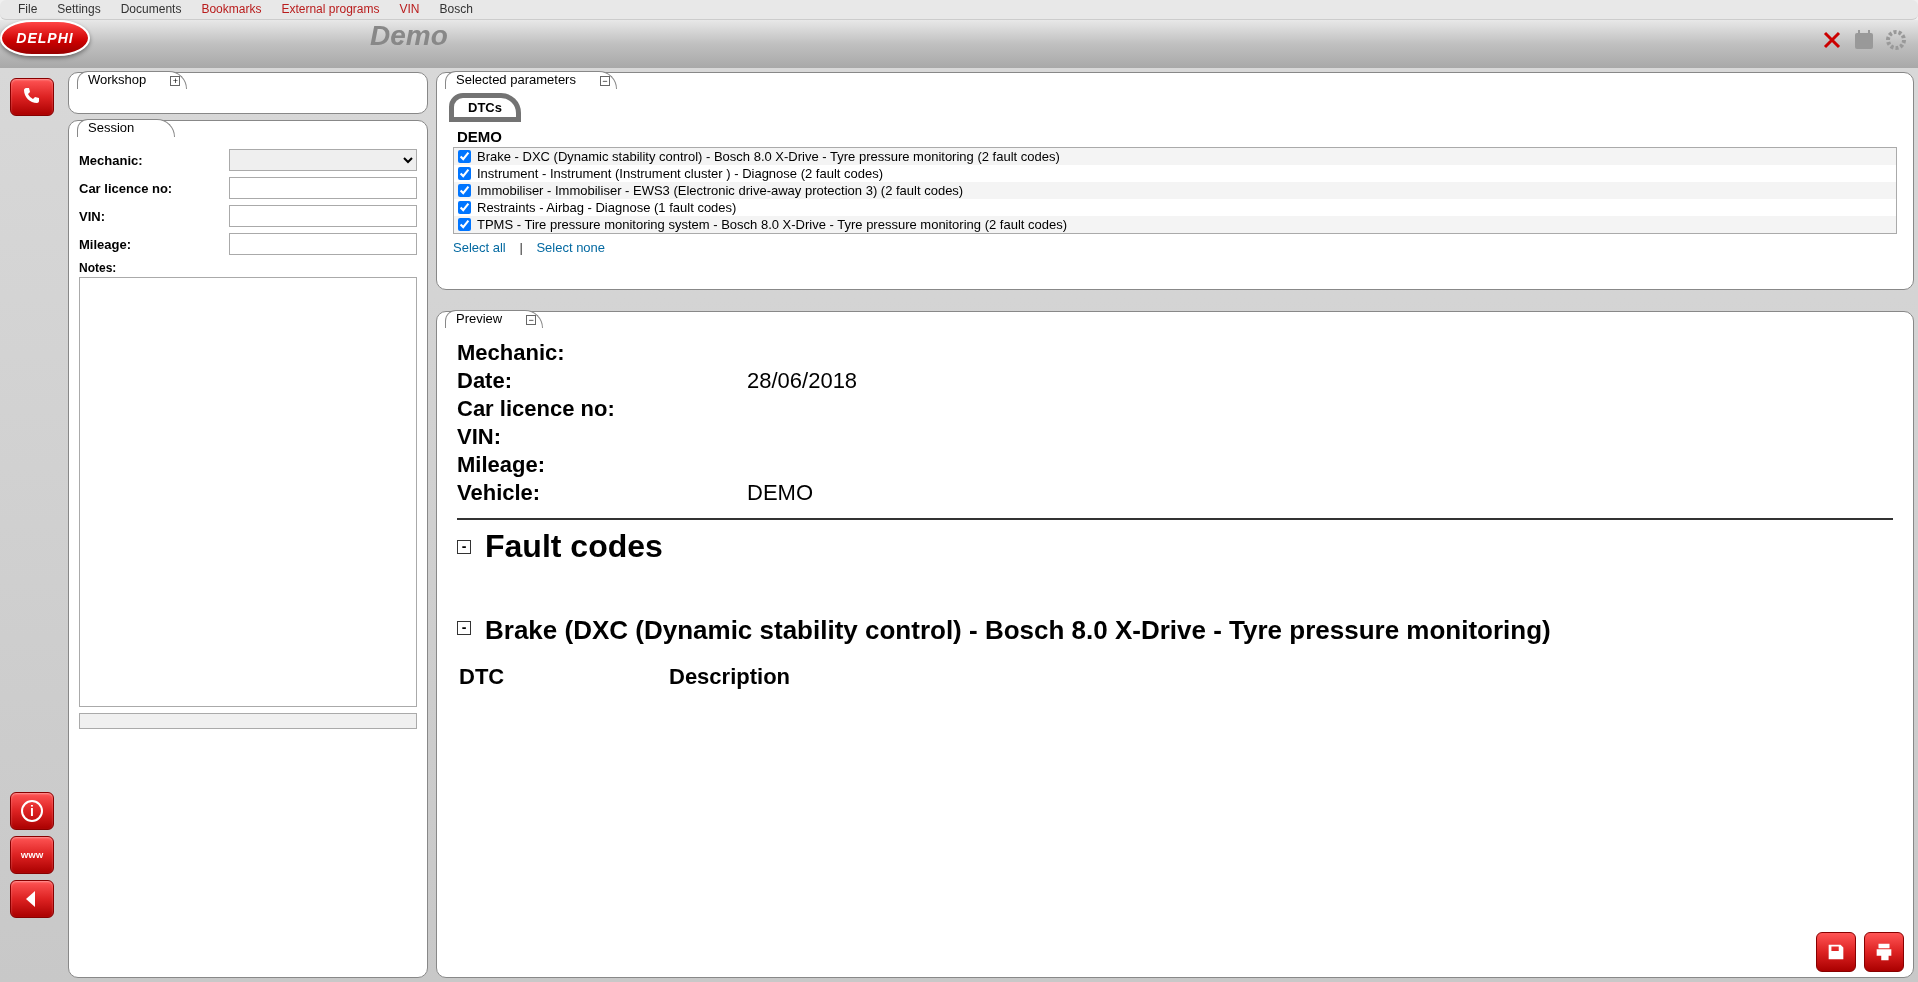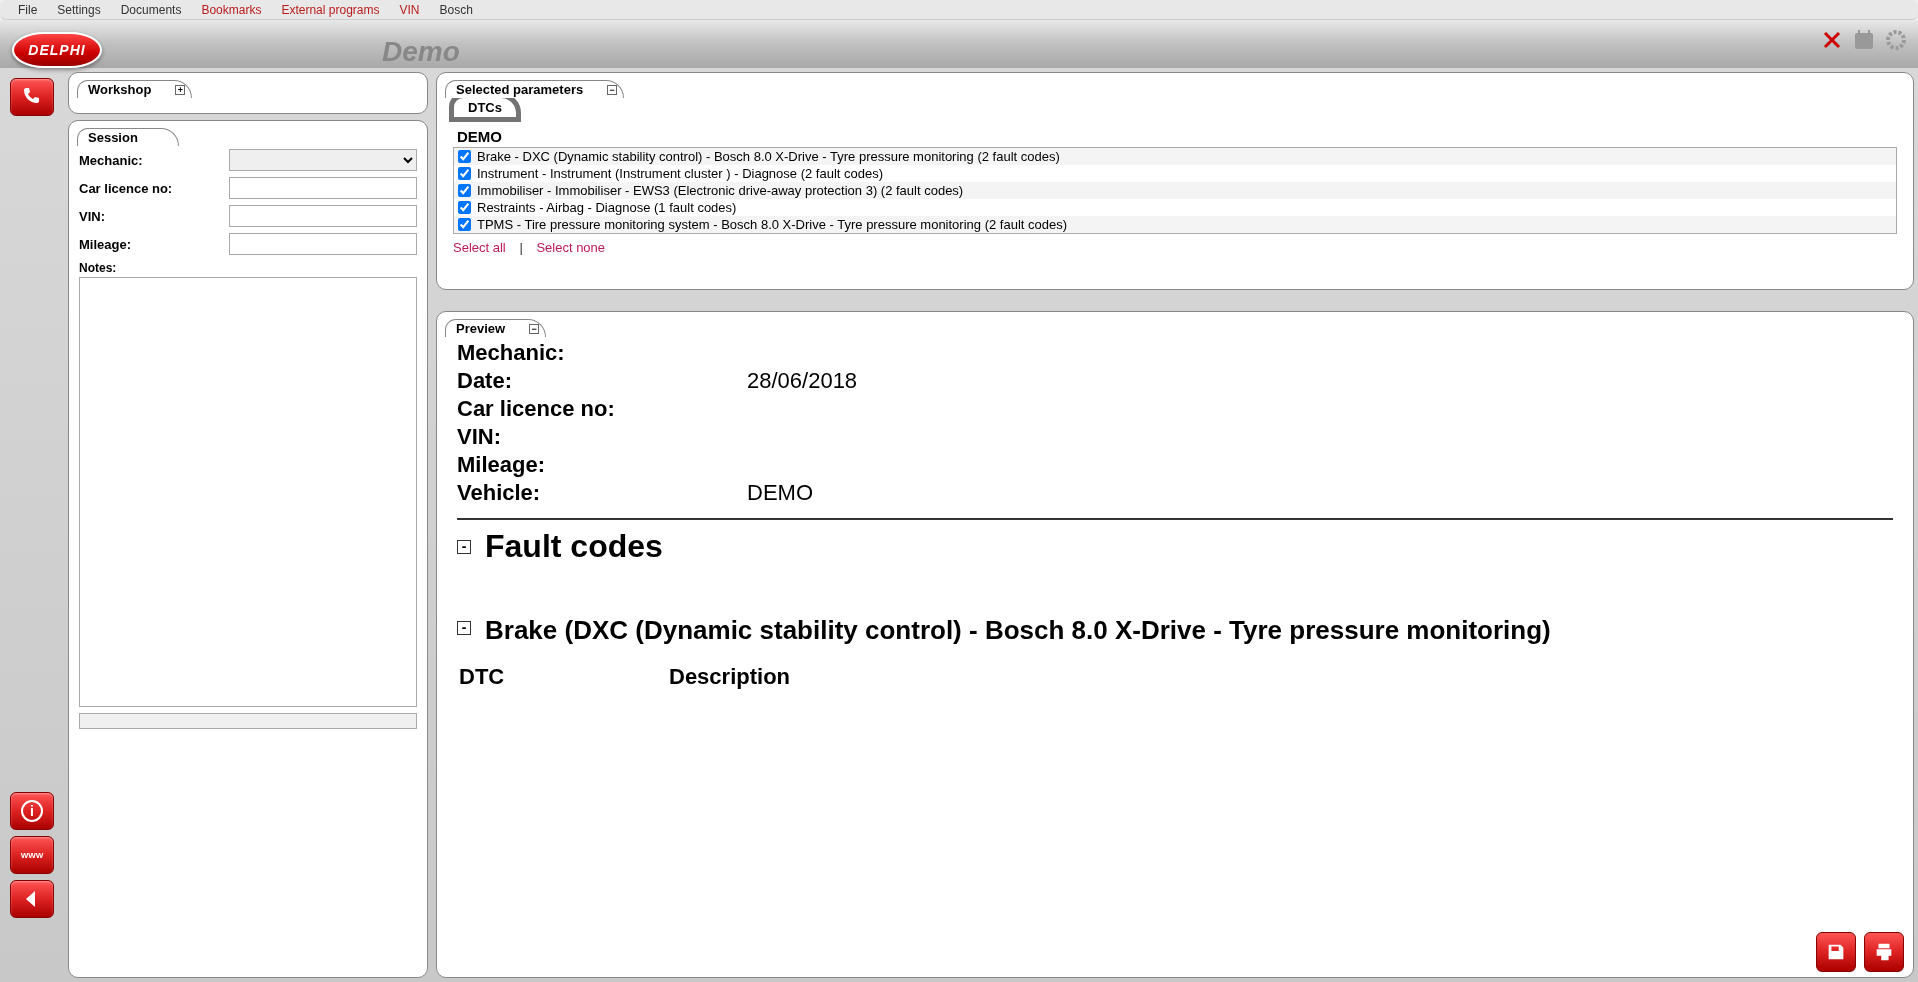--- a/index.html
+++ b/index.html
@@ -1,42 +1,42 @@
 <!DOCTYPE html>
 <html><head>
 <meta charset="utf-8">
 <style>
 * { box-sizing: border-box; margin: 0; padding: 0; font-family: Arial, sans-serif; }
 body { background: #f0f0f0; width: 1918px; height: 982px; overflow: hidden; }
 
 
-.menubar { background: #e8e8e8; height: 20px; display: flex; align-items: center; padding: 0 8px; font-size: 12px; border-bottom: 1px solid #ccc; border-radius: 6px; }
+.menubar { background: #e8e8e8; height: 20px; display: flex; padding: 0 8px; font-size: 12px; border-bottom: 1px solid #ccc; border-radius: 6px; }
 .menubar-item { padding: 2px 10px; cursor: pointer; color: #333; }
 .menubar-item.gray { color: #b91c1c; }
 
 
-.header { height: 48px; background: linear-gradient(180deg, #e8e8e8 0%, #c0c0c0 50%, #a8a8a8 100%); display: flex; align-items: flex-end; padding-left: 12px; position: relative; }
+.header { height: 48px; background: linear-gradient(180deg, #e8e8e8 0%, #c0c0c0 50%, #a8a8a8 100%); display: flex; align-items: flex-start; position: relative; }
 .logo { width: 90px; height: 36px; background: linear-gradient(180deg, #ff4444 0%, #cc0000 60%, #990000 100%); border-radius: 50%/70%; display: flex; align-items: center; justify-content: center; color: #fff; font-weight: bold; font-style: italic; font-size: 14px; letter-spacing: 1px; border: 2px solid #fff; box-shadow: 0 2px 4px rgba(0,0,0,.4); }
 .header-title { margin-left: 280px; font-size: 28px; font-style: italic; color: #888; font-weight: 600; }
 .header-right { position: absolute; right: 10px; top: 8px; display: flex; gap: 8px; align-items: center; }
 .header-icon { width: 24px; height: 24px; cursor: pointer; display: flex; align-items: center; justify-content: center; }
 
 
 .main { display: flex; height: calc(100% - 68px); background: linear-gradient(180deg, #d8d8d8 0%, #c8c8c8 100%); padding: 4px; gap: 8px; }
 
 
 .icon-col { width: 56px; display: flex; flex-direction: column; gap: 6px; align-items: center; padding-top: 6px; }
 .icon-btn { width: 44px; height: 38px; background: linear-gradient(180deg, #ff5555 0%, #dd2222 50%, #aa0000 100%); border-radius: 6px; display: flex; align-items: center; justify-content: center; cursor: pointer; border: 1px solid #880000; box-shadow: inset 0 1px 2px rgba(255,255,255,.4); }
 .icon-btn svg { width: 24px; height: 24px; fill: #fff; }
 .icon-col-bottom { margin-top: auto; display: flex; flex-direction: column; gap: 6px; margin-bottom: 60px;}
 
 
 .left-col { width: 360px; display: flex; flex-direction: column; gap: 6px; }
 .panel { background: #fff; border: 1px solid #888; border-radius: 10px; position: relative; }
-.panel-tab { position: absolute; top: -2px; left: 8px; background: #fff; border: 1px solid #888; border-bottom: none; border-radius: 18px 30px 0 0; padding: 2px 40px 2px 10px; font-size: 13px; font-weight: bold; z-index: 2; height: 18px; display: flex; align-items: center; margin-top: 9px; }
+.panel-tab { position: absolute; top: -2px; left: 8px; background: #fff; border: 1px solid #888; border-bottom: none; border-radius: 18px 30px 0 0; padding: 2px 40px 2px 10px; font-size: 13px; font-weight: normal; z-index: 2; height: 18px; display: flex; align-items: flex-end; }
 .panel-tab .toggle-icon { position: absolute; right: 6px; top: 4px; width: 10px; height: 10px; border: 1px solid #666; display: flex; align-items: center; justify-content: center; font-size: 9px; line-height: 1; cursor: pointer; }
 .panel-body { margin-top: 18px; padding: 10px; }
 
 .workshop { height: 42px; }
 .session { flex: 1; }
 .form-row { display: flex; align-items: center; margin-bottom: 6px; font-size: 13px; }
 .form-row label { width: 150px; font-weight: bold; }
 .form-row input, .form-row select { flex: 1; height: 22px; border: 1px solid #aaa; padding: 0 4px; font-size: 13px; }
 .notes-area { width: 100%; height: 430px; border: 1px solid #aaa; resize: none; font-size: 13px; overflow: auto; }
 .scroll-h { height: 16px; border: 1px solid #aaa; background: #f0f0f0; margin-top: 2px; position: relative; }
@@ -47,21 +47,21 @@
 .preview-panel { flex: 1; }
 
 .dtcs-header { border: 5px solid #737373; border-radius: 14px 20px 0 0; display: inline-block; padding: 2px 14px; font-size: 13px; font-weight: bold; background: #fff; margin-left: 4px; margin-top: 2px;}
 .params-content { padding: 4px 8px 8px 8px; }
 .demo-title { font-weight: bold; font-size: 15px; margin: 2px 0 2px 4px; }
 .dtc-list { border: 1px solid #aaa; }
 .dtc-row { display: flex; align-items: center; padding: 1px 4px; font-size: 13px; gap: 6px; }
 .dtc-row:nth-child(odd) { background: #f4f4f4; }
 .dtc-row input[type=checkbox] { width: 13px; height: 13px; }
 .select-links { margin-top: 6px; font-size: 13px; }
-.select-links a { color: #be185d; text-decoration: none; cursor: pointer; }
+.select-links a { color: #0369a1; text-decoration: none; cursor: pointer; }
 .select-sep { margin: 0 10px; color: #333; }
 
 .preview-body { margin-top: 18px; padding: 10px 20px; overflow-y: scroll; height: calc(100% - 18px); position: relative; }
 .pv-row { display: flex; font-size: 22px; font-weight: bold; margin-bottom: 2px; }
 .pv-row .pv-label { width: 290px; }
 .pv-row .pv-value { font-weight: normal; }
 .pv-hr { border-top: 2px solid #333; margin: 12px 0 8px 0; }
 .fc-header { font-size: 32px; font-weight: bold; display: flex; align-items: center; gap: 14px; }
 .collapse-box { width: 14px; height: 14px; border: 1px solid #333; display: inline-flex; align-items: center; justify-content: center; font-size: 14px; line-height: 1; padding-bottom: 2px;}
 .sub-header { font-size: 26px; font-weight: bold; display: flex; align-items: flex-start; gap: 14px; margin-top: 50px; }

